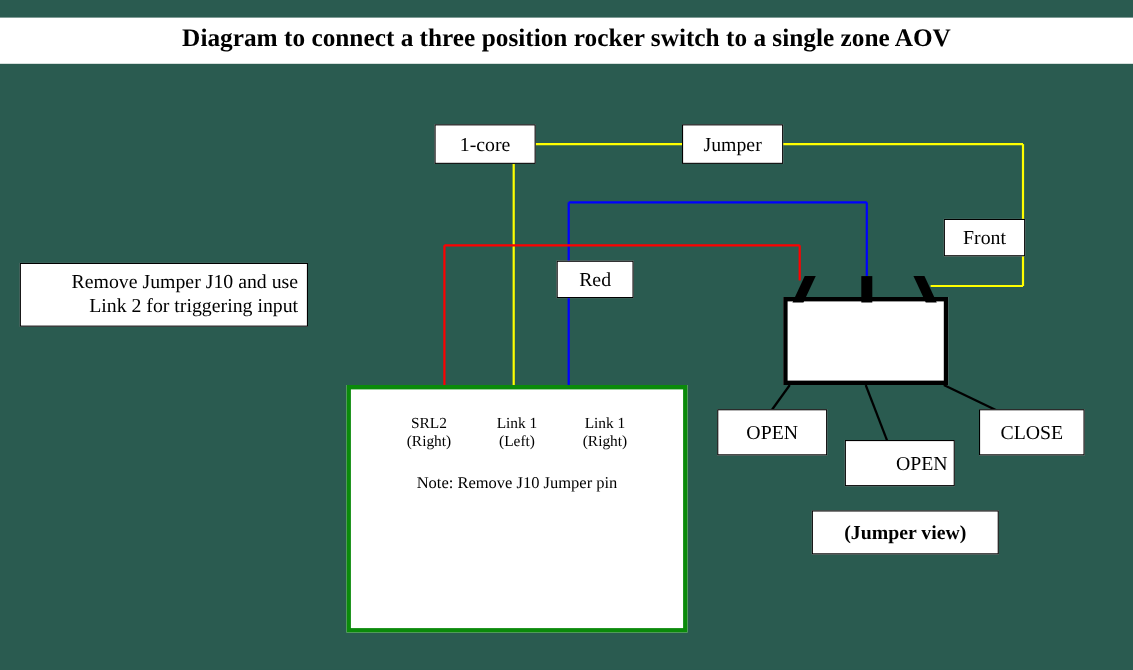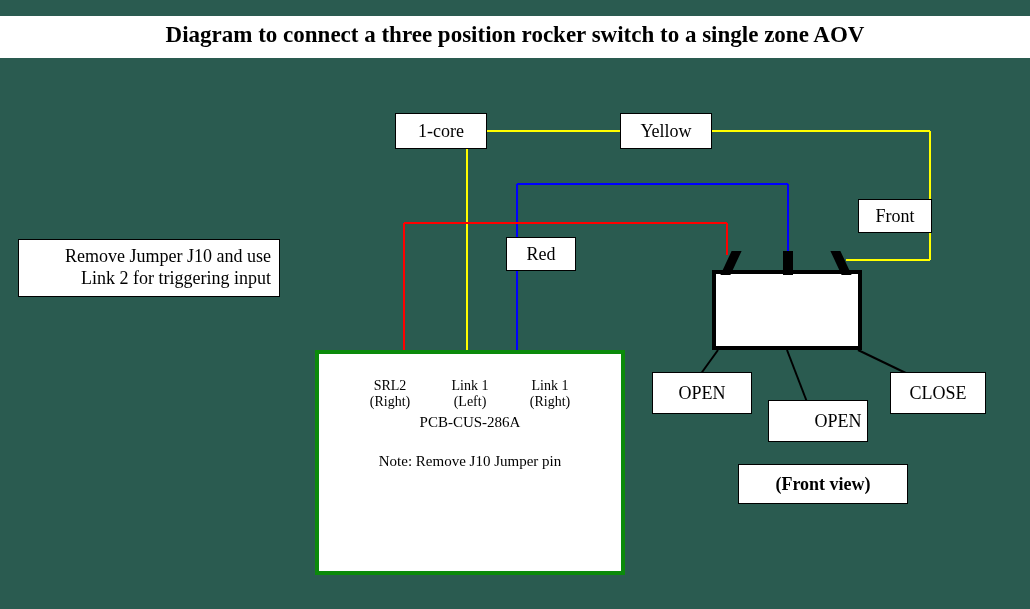--- a/index.html
+++ b/index.html
@@ -142,44 +142,43 @@
   <line class="conn" x1="858" y1="350" x2="910" y2="375"></line>
 </svg>
 
 <div id="title">Diagram to connect a three position rocker switch to a single zone AOV</div>
 
 <div id="jumper-note" class="box">
   <span>Remove Jumper J10 and use Link 2 for triggering input</span>
 </div>
 
 <div id="lbl-3core" class="box">1-core</div>
-<div id="lbl-yellow" class="box">Yellow</div>
+<div id="lbl-yellow" class="box">Jumper</div>
 <div id="lbl-blue" class="box">Front</div>
 <div id="lbl-red" class="box">Red</div>
 
 <div id="pcb" class="box">
   <div class="pins">
     <div>
       <span>SRL2</span><br>
       <span>(Right)</span>
     </div>
     <div>
       <span>Link 1</span><br>
       <span>(Left)</span>
     </div>
     <div>
       <span>Link 1</span><br>
       <span>(Right)</span>
     </div>
   </div>
-  <div class="partno">PCB-CUS-286A</div>
   <div class="note">Note: Remove J10 Jumper pin</div>
 </div>
 
 <div id="rocker-body" class="box"></div>
 <div id="stub-l" class="stub"></div>
 <div id="stub-m" class="stub"></div>
 <div id="stub-r" class="stub"></div>
 
 <div id="lbl-auto" class="box">OPEN</div>
 <div id="lbl-open" class="box">OPEN</div>
 <div id="lbl-close" class="box">CLOSE</div>
-<div id="lbl-front" class="box">(Front view)</div>
+<div id="lbl-front" class="box">(Jumper view)</div>
 
 </body></html>

